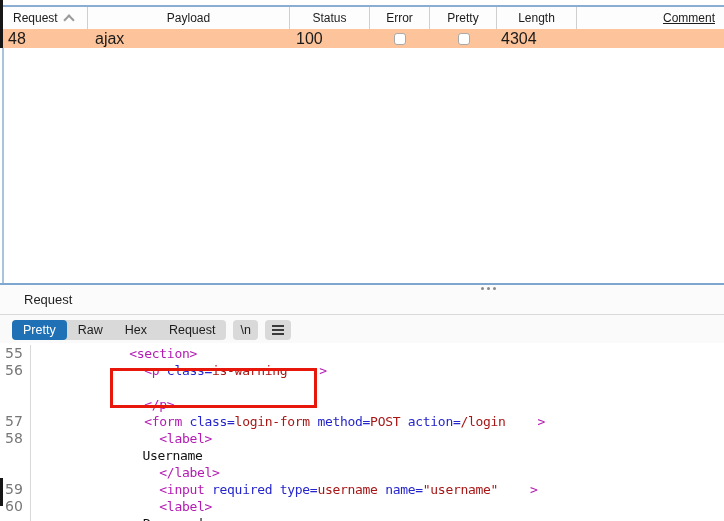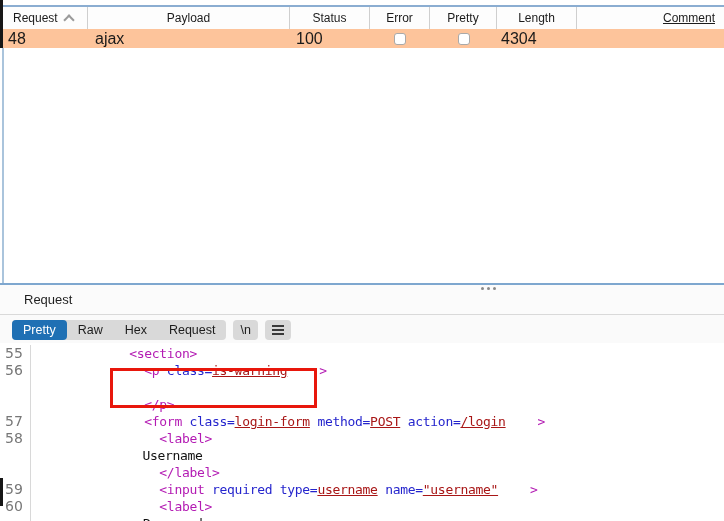--- a/index.html
+++ b/index.html
@@ -59,21 +59,21 @@
     letter-spacing:-0.3px;line-height:17px;padding-top:2px;box-sizing:border-box;
   }
   .code-row{display:flex;height:17px;}
   .gutter{
     flex:0 0 25px;width:25px;padding-left:5px;border-right:1px solid #d8d8d8;
     color:#777;font-size:14px;font-family:"DejaVu Sans",sans-serif;letter-spacing:0;
   }
   .code{white-space:pre;padding-left:6px;}
   .c-tag{color:#b31bb3;margin-left:32px;}
   .c-attr{color:#2525cd;}
-  .c-val{color:#a81616;text-decoration:underline;}
+  .c-val{color:#a81616;}
   .c-txt{color:#111111;}
   .annotation-box{position:absolute;left:110px;top:25px;width:201px;height:34px;border:3px solid #e8170c;z-index:3;}
   .left-dash{position:absolute;left:0;top:478px;width:3px;height:28px;background:#161616;z-index:8;}
 </style>
 </head>
 <body>
 
 <div class="top-line"></div>
 <div class="focus-bar"></div>
 

